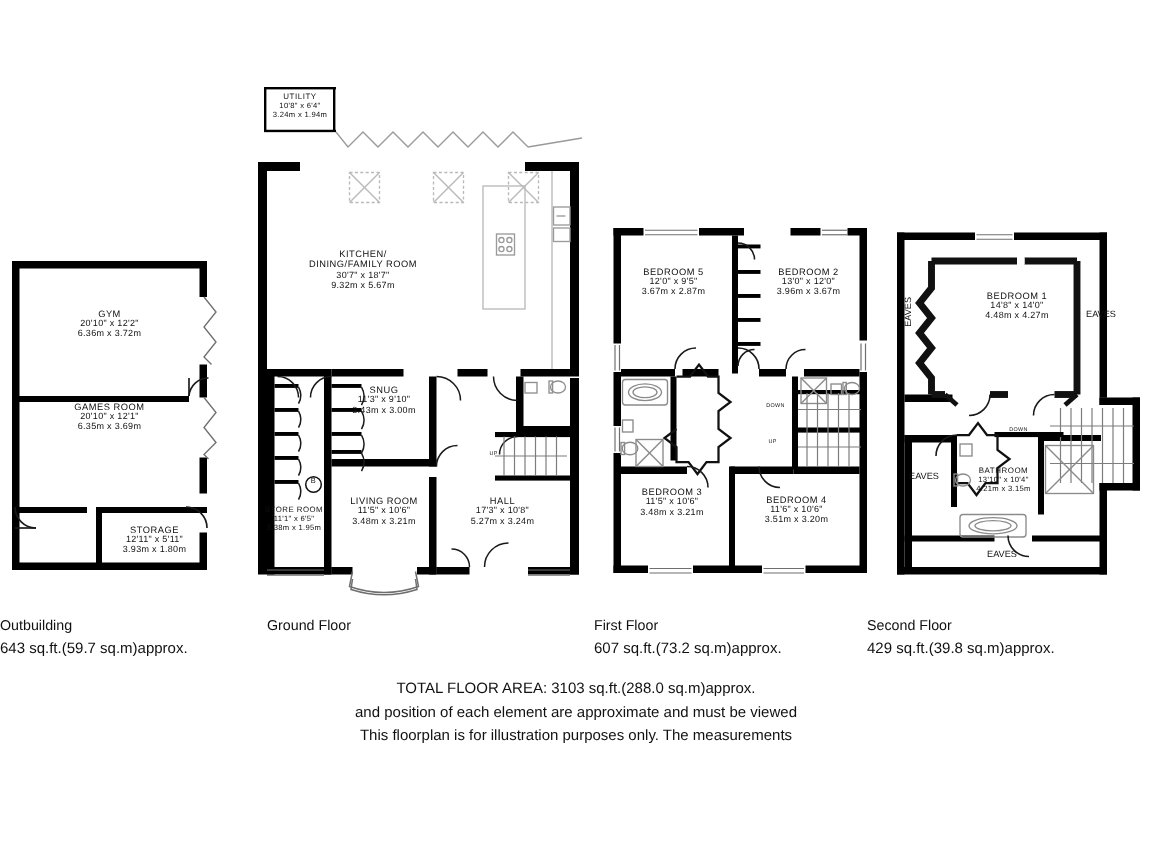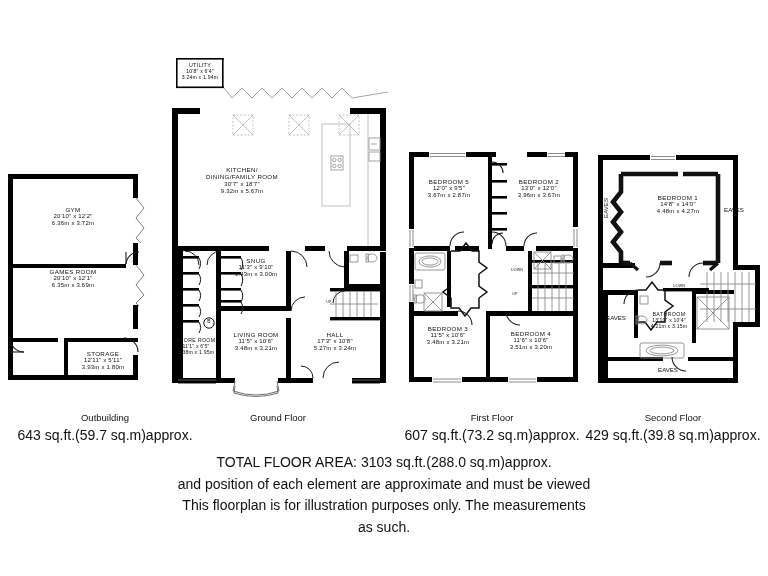--- a/index.html
+++ b/index.html
@@ -12,26 +12,26 @@
   }
   #plan{position:absolute;left:0;top:0;width:768px;height:576px;}
 
   
   .lbl{position:absolute;text-align:center;line-height:1.18;white-space:nowrap;color:#111;}
   .lbl .n{font-size:6.2px;letter-spacing:.35px;}
   .lbl .d{font-size:6.0px;letter-spacing:.2px;}
   .tiny{font-size:5.4px;letter-spacing:.2px;}
   .vert{writing-mode:vertical-rl;transform:rotate(180deg);}
 
-  .floorcap{position:absolute;text-align:center;line-height:1.5;}
+  .floorcap{position:absolute;text-align:left;line-height:1.5;}
   .floorcap .t{font-size:9.5px;color:#111;}
-  .floorcap .a{font-size:14px;color:#111;}
+  .floorcap .a{font-size:10px;color:#111;}
 
   #footer{position:absolute;left:0;top:452px;width:768px;text-align:center;
-          font-size:14px;line-height:1.55;color:#111;}
+          font-size:10px;line-height:1.55;color:#111;}
   #footer div{white-space:nowrap;}
 </style>
 </head>
 <body>
 
 <svg id="plan" viewBox="0 0 768 576">
   <defs>
     <g id="stairArrowDefs"></g>
   </defs>
 
@@ -514,14 +514,13 @@
 </div>
 <div class="floorcap" style="left:578px;top:411px;width:190px">
   <div class="t">Second Floor</div>
   <div class="a">429 sq.ft.(39.8 sq.m)approx.</div>
 </div>
 
 <div id="footer">
   <div>TOTAL FLOOR AREA: 3103 sq.ft.(288.0 sq.m)approx.</div>
   <div>and position of each element are approximate and must be viewed</div>
   <div>This floorplan is for illustration purposes only. The measurements</div>
-  <div>as such.</div>
 </div>
 
 </body></html>

